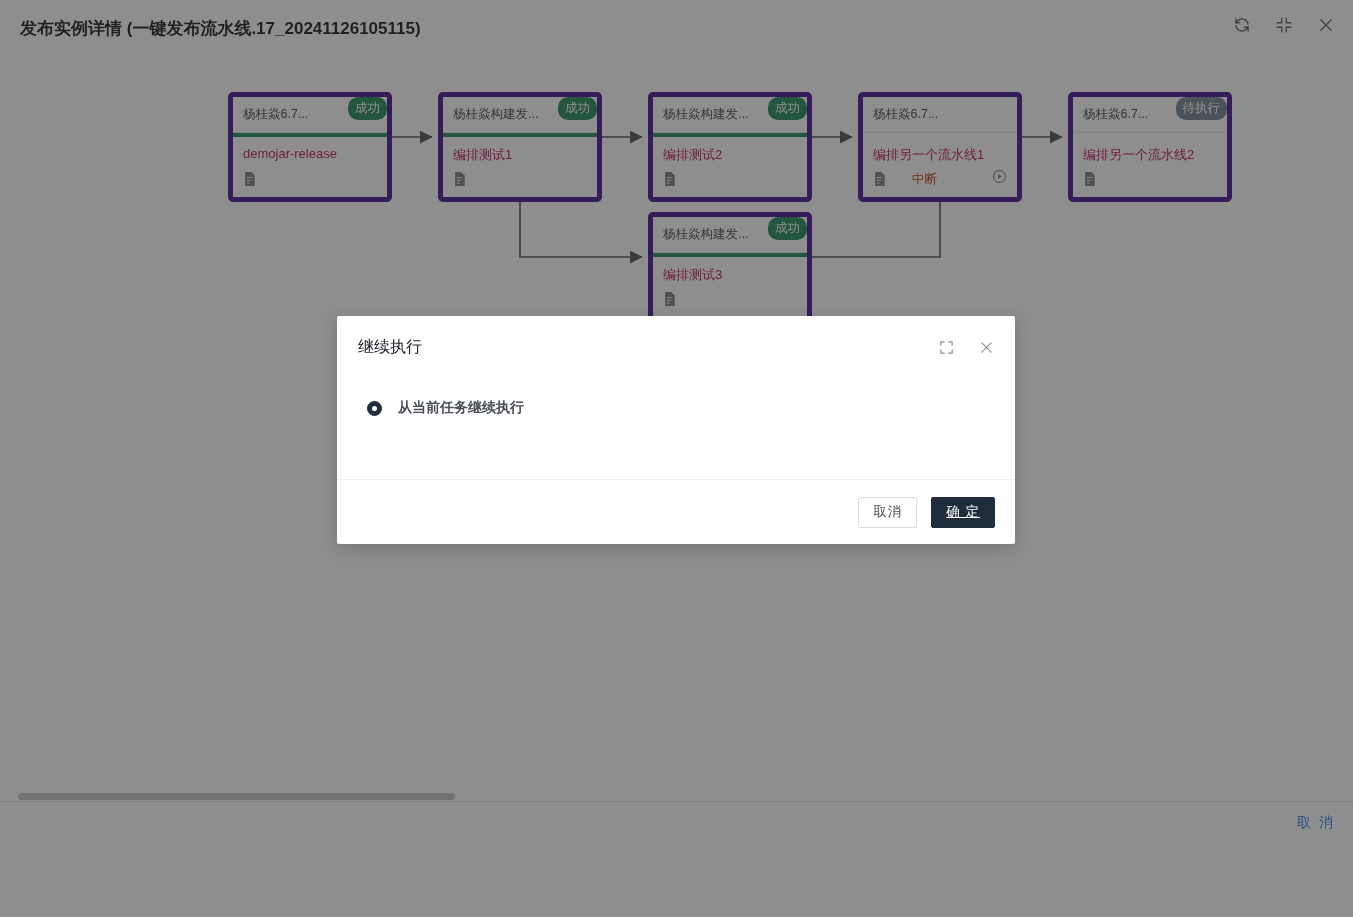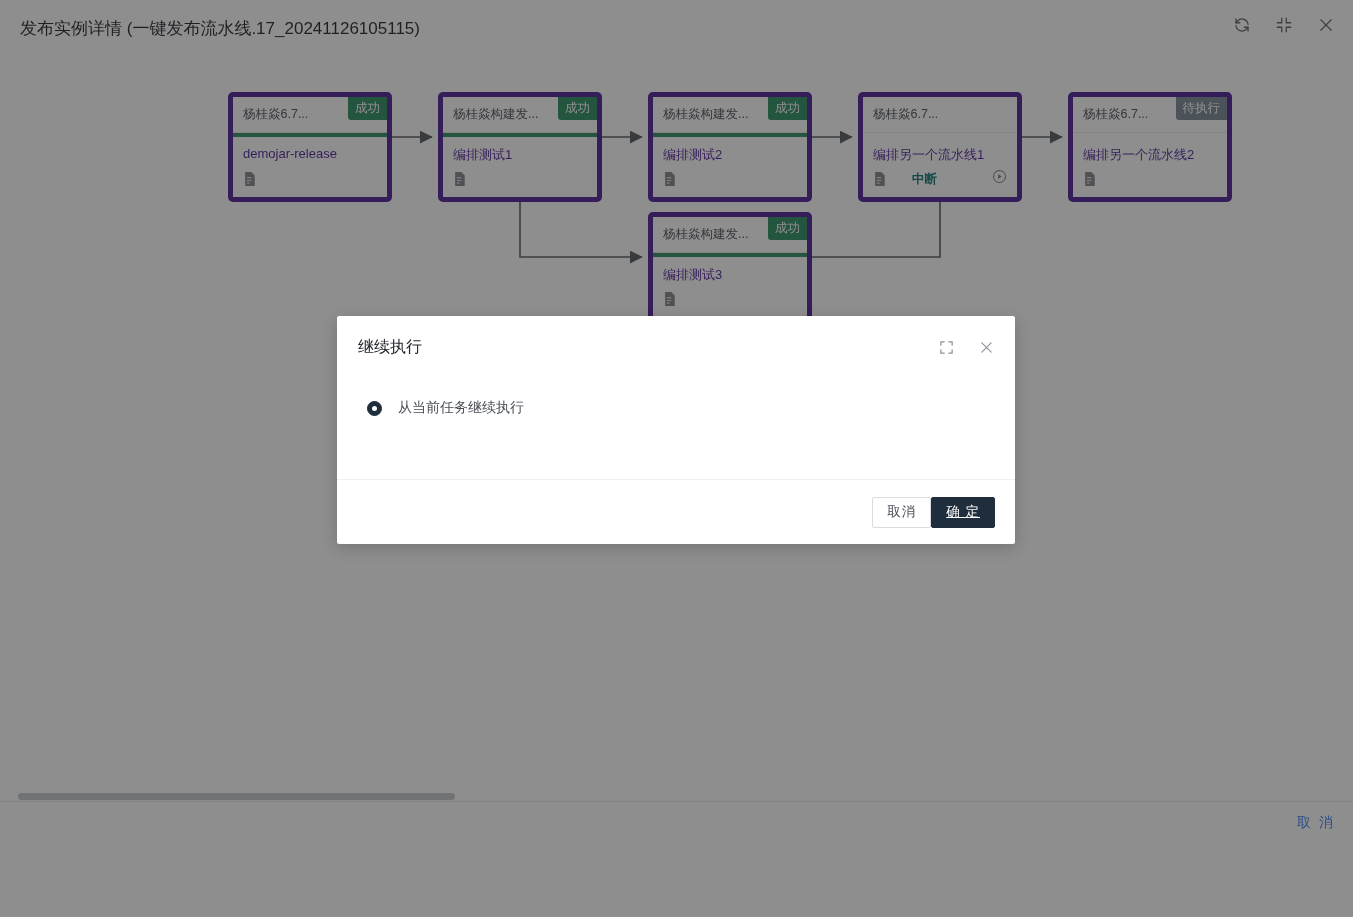--- a/index.html
+++ b/index.html
@@ -28,20 +28,21 @@
     width: 1353px;
     height: 60px;
   }
   #page-title {
     position: absolute;
     left: 20px;
     top: 17px;
     font-size: 17px;
     color: #1f2329;
     white-space: nowrap;
+    font-weight: bold;
   }
   .hdr-icons {
     position: absolute;
     right: 16px;
     top: 14px;
     display: flex;
     align-items: center;
     gap: 20px;
   }
   .hdr-icon {
@@ -101,60 +102,60 @@
     position: absolute;
     right: 0;
     top: 0;
     height: 23px;
     line-height: 23px;
     padding: 0 7px;
     font-size: 12.5px;
     color: #ffffff;
     border-bottom-left-radius: 3px;
     white-space: nowrap;
+    border-radius: 10px;
   }
   .badge-success { background: #2b8c5f; }
   .badge-pending { background: #7b8796; }
 
   .node-bar {
     height: 4px;
     width: 100%;
   }
   .bar-success { background: #2b8c5f; }
   .bar-none { background: transparent; }
 
   .node-body {
     padding: 9px 10px 0 10px;
     height: 30px;
     box-sizing: border-box;
   }
   .node-body-text {
     font-size: 13px;
-    color: #4c1d95;
+    color: #be185d;
     white-space: nowrap;
   }
   .node-foot {
     height: 24px;
     padding: 0 10px 6px 10px;
     display: flex;
     align-items: center;
     position: relative;
   }
   .doc-icon {
     width: 13px;
     height: 14px;
     color: #6b7078;
     flex: 0 0 auto;
   }
   .doc-icon svg { display: block; }
   .foot-label {
     font-size: 12.5px;
-    color: #0f766e;
+    color: #c2410c;
     margin-left: 26px;
-    font-weight: bold;
   }
   .play-icon {
     position: absolute;
     right: 10px;
     top: 2px;
     width: 15px;
     height: 15px;
     color: #7a7f87;
   }
   .play-icon svg { display: block; }
@@ -273,34 +274,36 @@
     position: absolute;
     left: 4px; top: 4px;
     width: 5px; height: 5px;
     border-radius: 50%;
     background: #ffffff;
   }
   .radio-label {
     margin-left: 16px;
     font-size: 14px;
     color: #4a4f57;
+    font-weight: bold;
   }
 
   #modal-footer {
     position: absolute;
     left: 0;
     bottom: 0;
     width: 100%;
     height: 65px;
     border-top: 1px solid #edeff1;
     box-sizing: border-box;
     display: flex;
     align-items: center;
     justify-content: flex-end;
     padding-right: 20px;
+    gap: 14px;
   }
   .btn {
     height: 31px;
     min-width: 56px;
     padding: 0 14px;
     font-size: 13.5px;
     border-radius: 2px;
     display: flex;
     align-items: center;
     justify-content: center;

